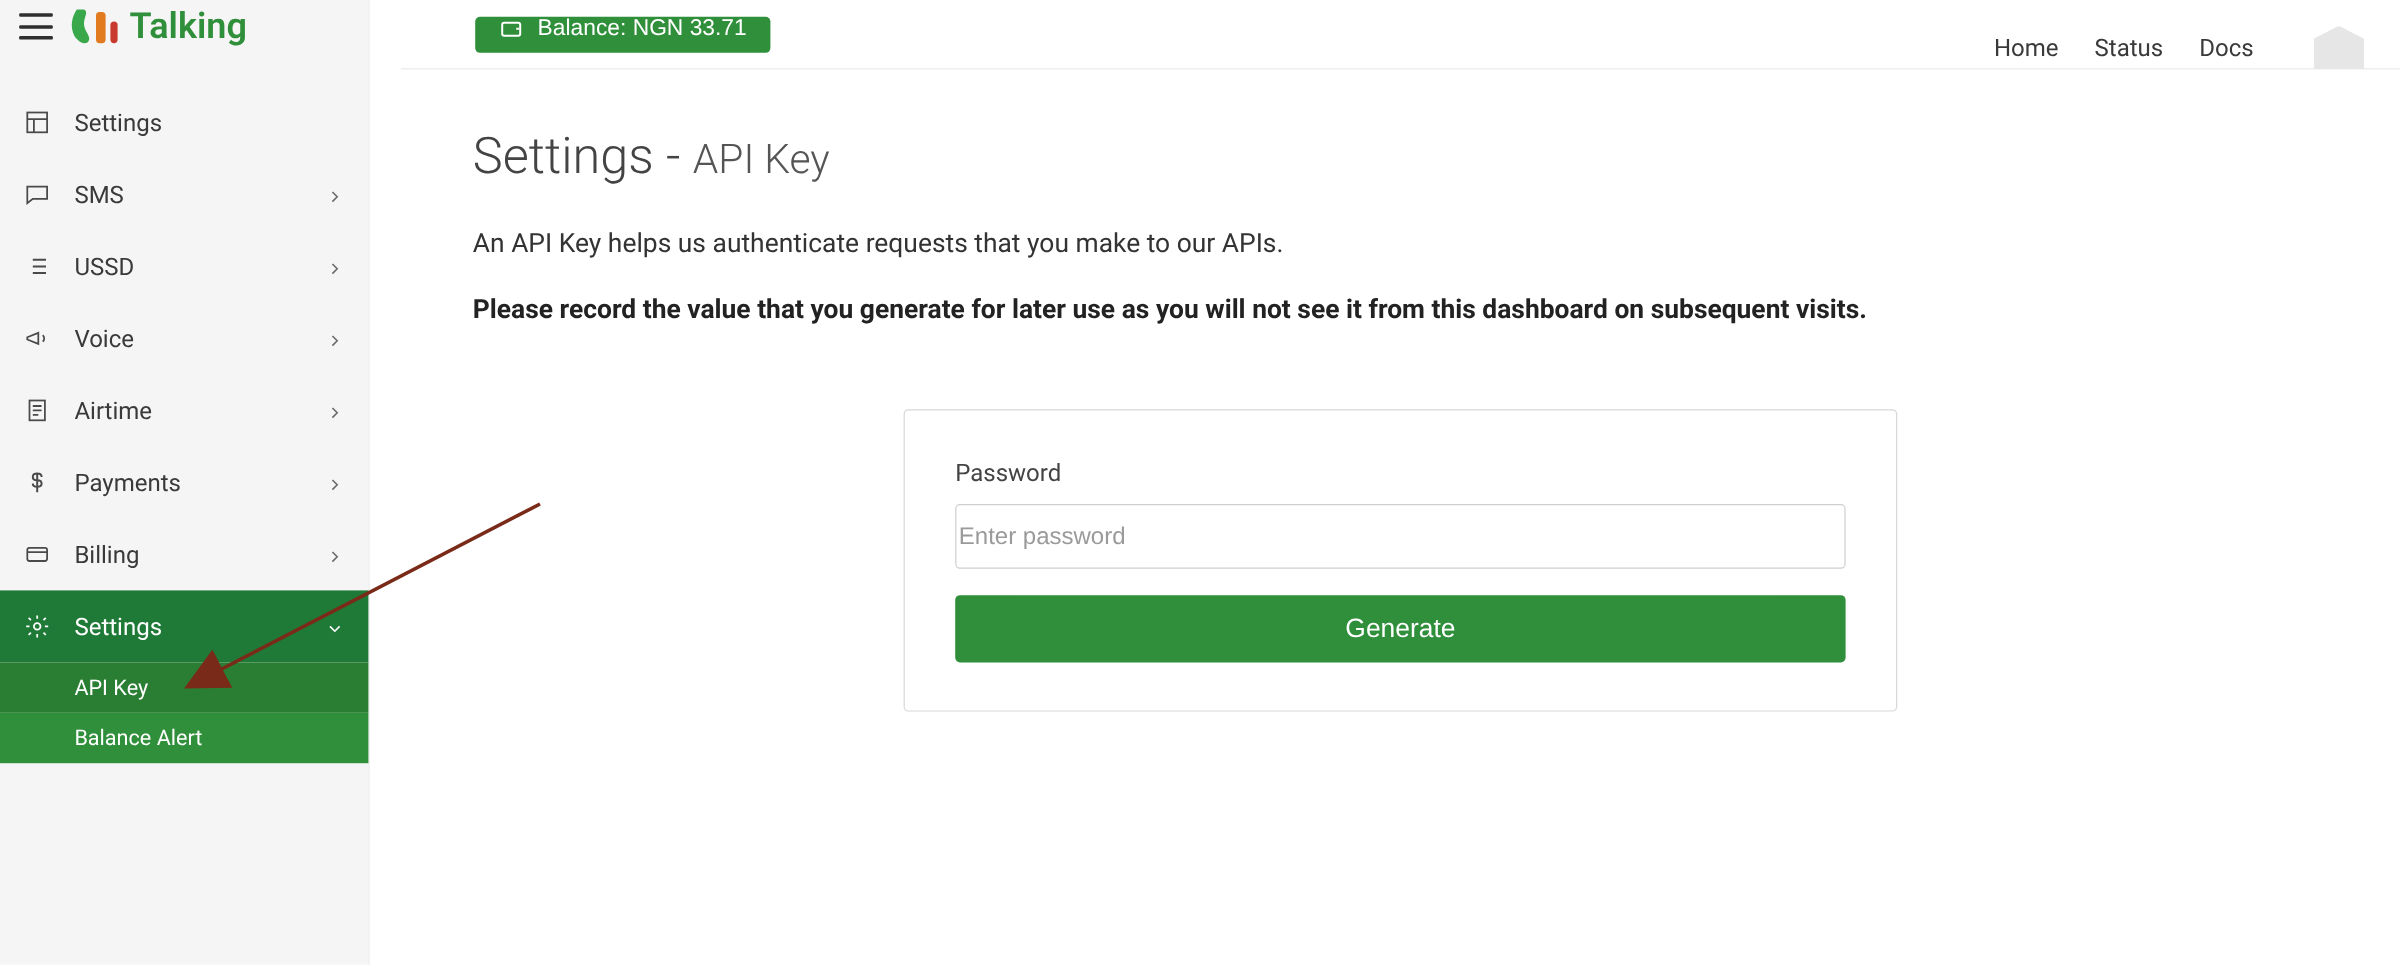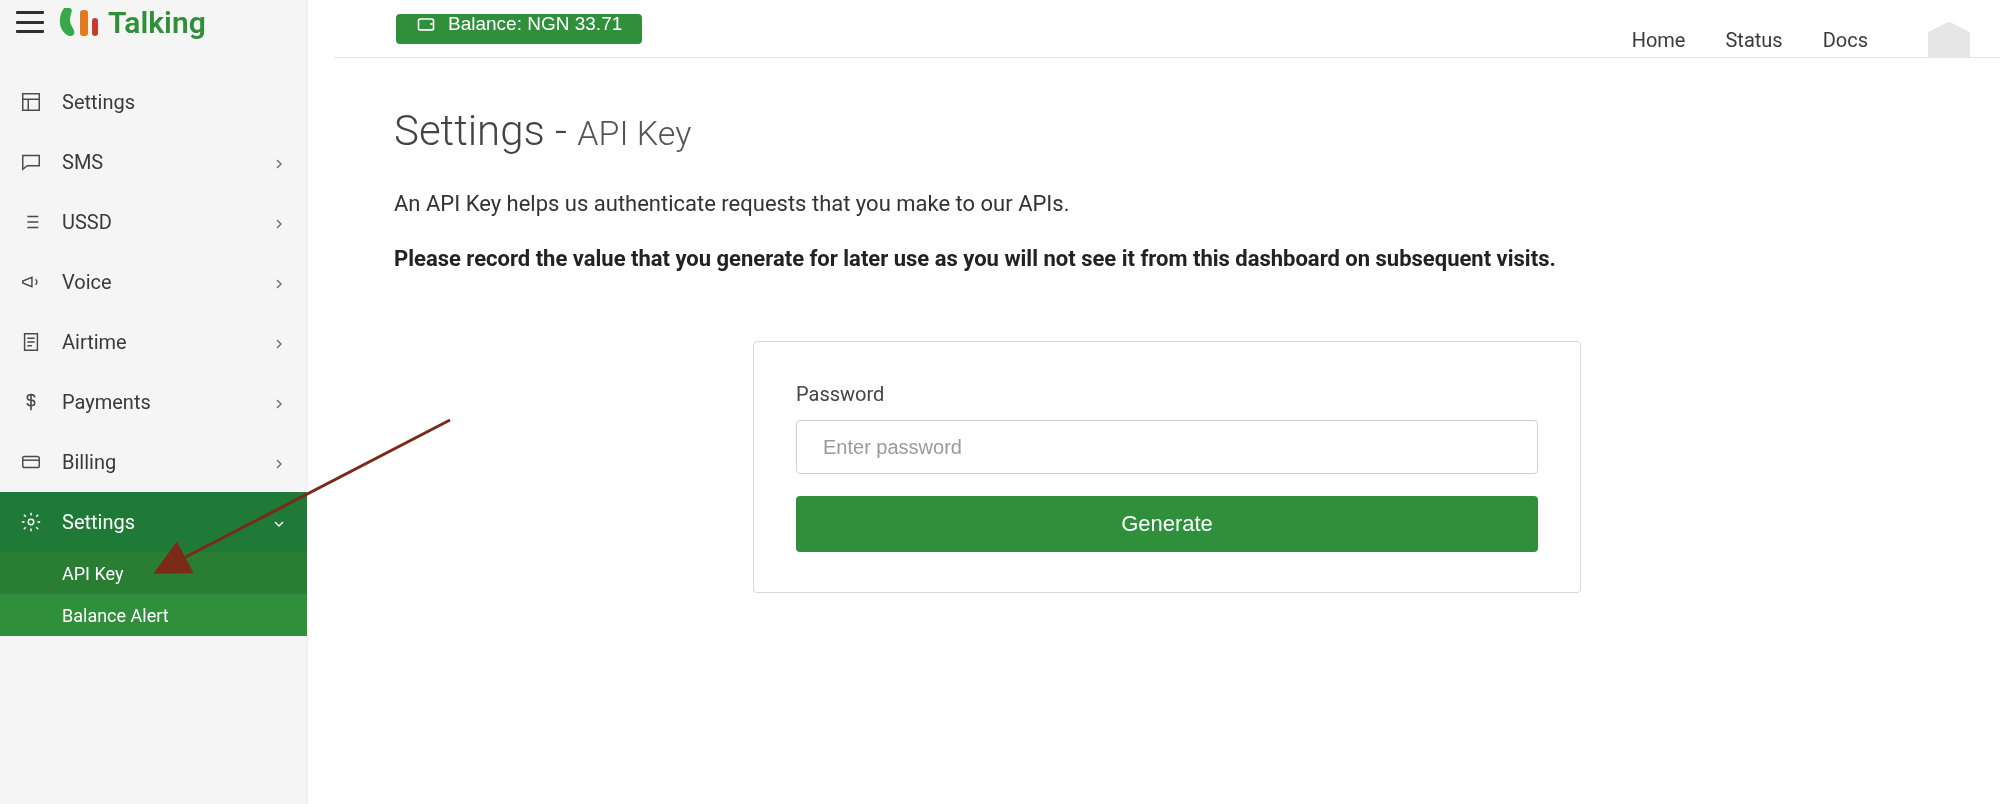--- a/index.html
+++ b/index.html
@@ -98,21 +98,21 @@
     border-radius: 4px;
     height: 30px;
     padding: 0 20px 10px 20px;
     font-size: 19px;
     display: inline-flex; align-items: center; gap: 12px;
     cursor: pointer;
     margin-left: 32px;
   }
   .top-links {
     margin-left: auto;
-    display: flex; align-items: center; gap: 40px;
+    display: flex; align-items: center; gap: 30px;
     height: 100%;
     padding-top: 22px;
   }
   .top-link { font-size: 20px; color: #3a3a3a; cursor: pointer; }
   .avatar {
     width: 42px; height: 36px; background: #e6e6e6;
     clip-path: polygon(50% 0, 100% 30%, 100% 100%, 0 100%, 0 30%);
     margin-left: 20px;
   }
 
@@ -138,21 +138,21 @@
     border: 1px solid #d7d7d7;
     border-radius: 4px;
     padding: 40px 42px;
   }
   .field-label { font-size: 20px; color: #444; margin-bottom: 14px; display: block; }
   .text-input {
     width: 100%;
     height: 54px;
     border: 1px solid #cfcfcf;
     border-radius: 4px;
-    padding: 0 26px;
+    padding: 0 2px;
     font-size: 20px;
     color: #6d28d9;
   }
   .text-input::placeholder { color: #9a9a9a; }
   .gen-btn {
     width: 100%;
     height: 56px;
     margin-top: 22px;
     background: #2f8f3a;
     color: #fff;

